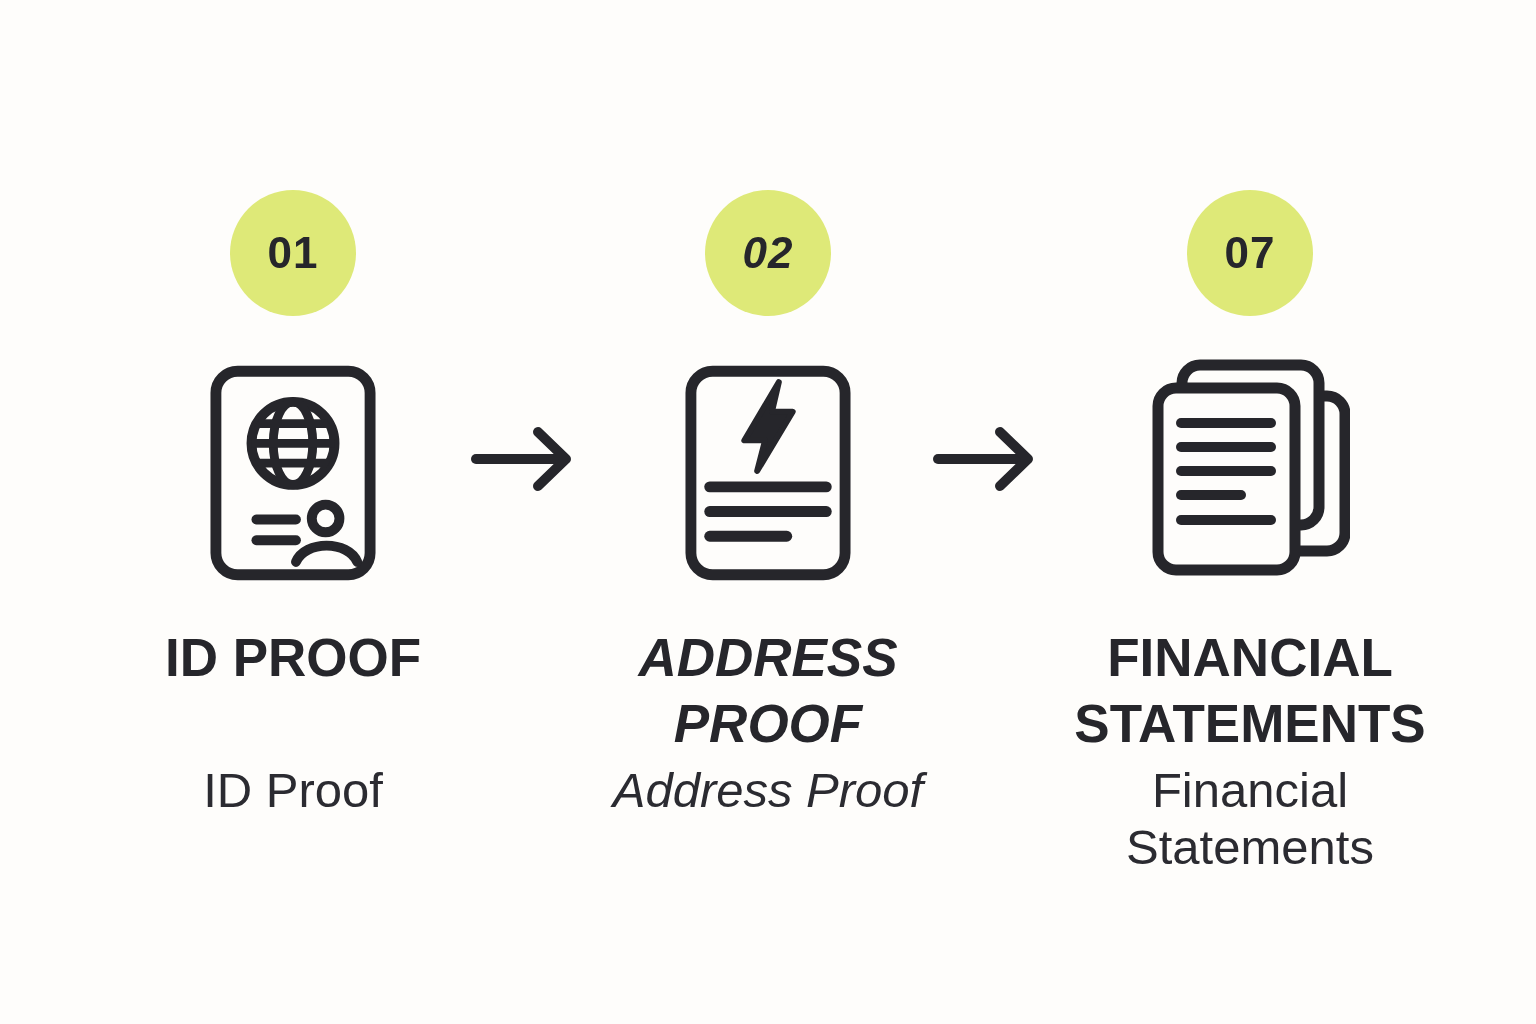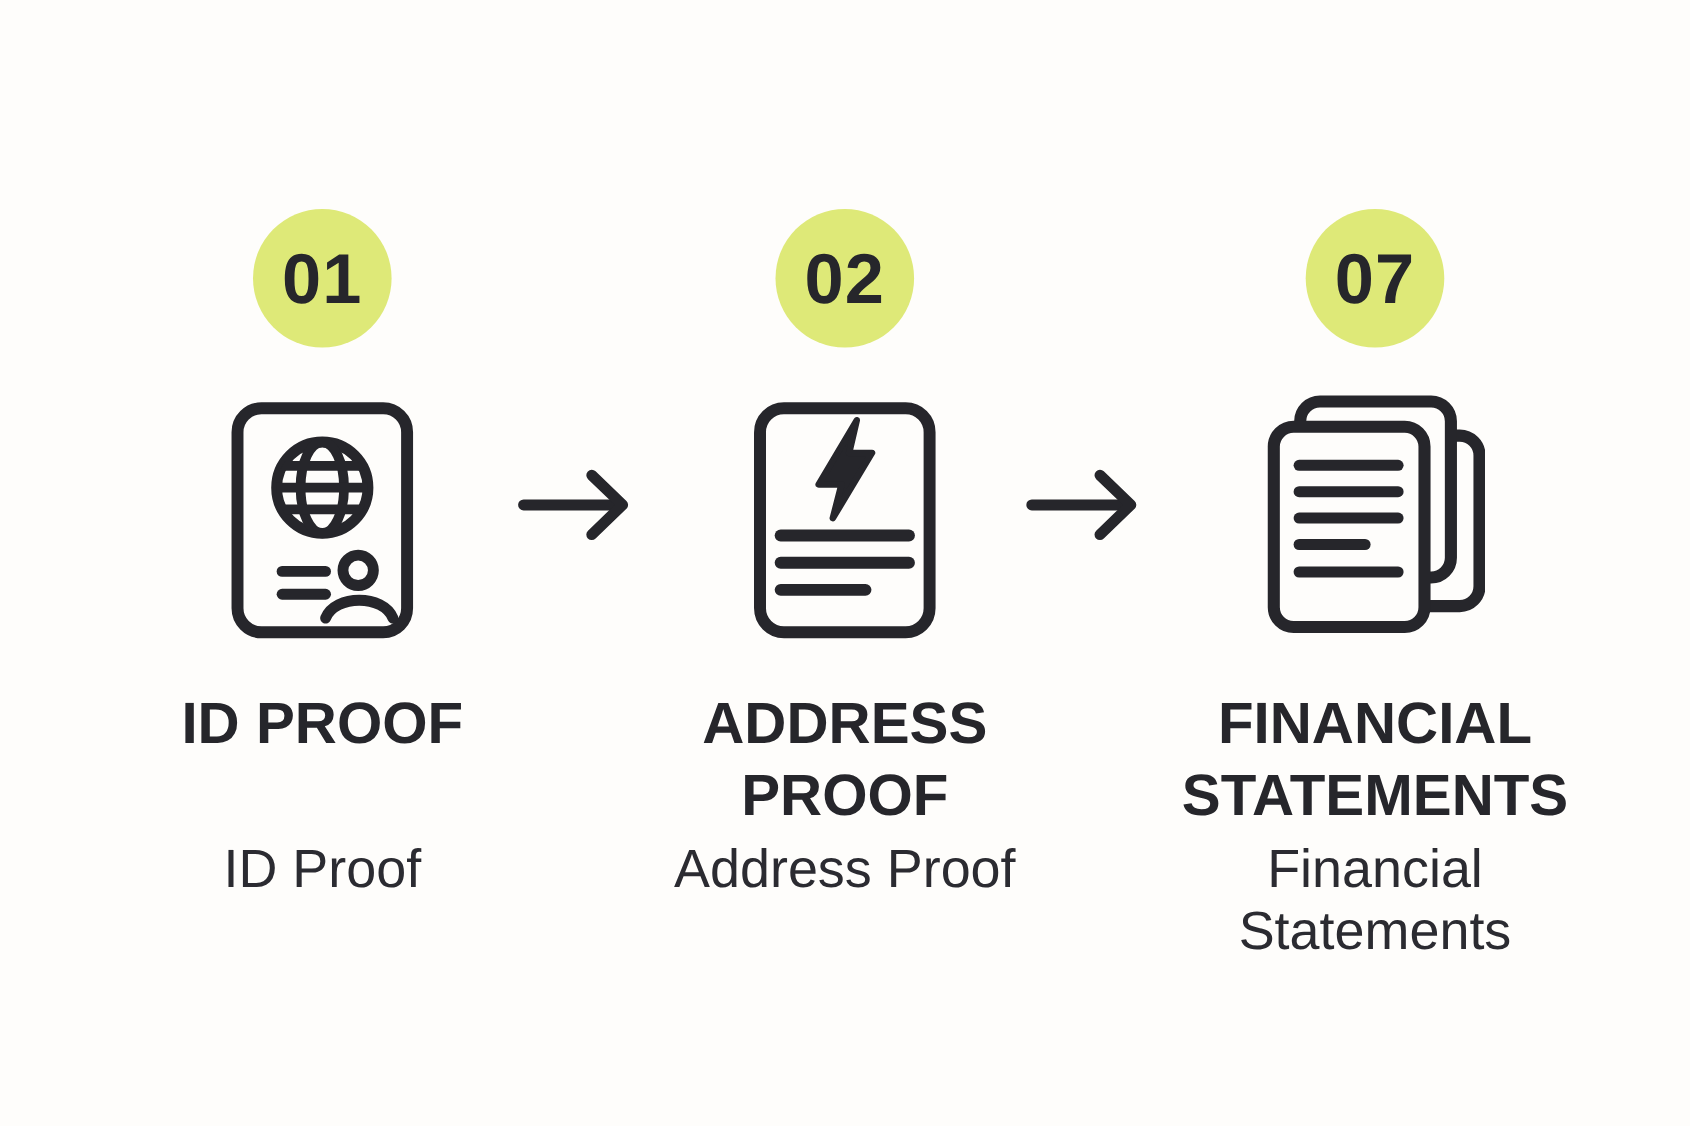--- a/index.html
+++ b/index.html
@@ -16,30 +16,30 @@
     width:1536px;height:1024px;
     background:var(--bg);
     overflow:hidden;
   }
   .step{
     position:absolute;
     top:190px;
     width:460px;height:740px;
   }
   .step.s1{left:63px;}
-  .step.s2{left:538px;}
+  .step.s2{left:538px;font-style:italic;}
   .step.s3{left:1020px;}
   .badge{
     position:absolute;top:0;left:167px;
     width:126px;height:126px;border-radius:50%;
     background:var(--accent);
     display:flex;align-items:center;justify-content:center;
   }
   .badge span{
-    font-size:64px;font-weight:700;color:var(--ink);
+    font-size:44px;font-weight:700;color:var(--ink);
     letter-spacing:1px;
   }
   .icon-wrap{
     position:absolute;top:173px;left:0;
     width:460px;height:220px;
     display:flex;align-items:center;justify-content:center;
   }
   .icon-wrap svg{color:var(--ink);}
   .title{
     position:absolute;top:435px;left:40px;width:380px;

